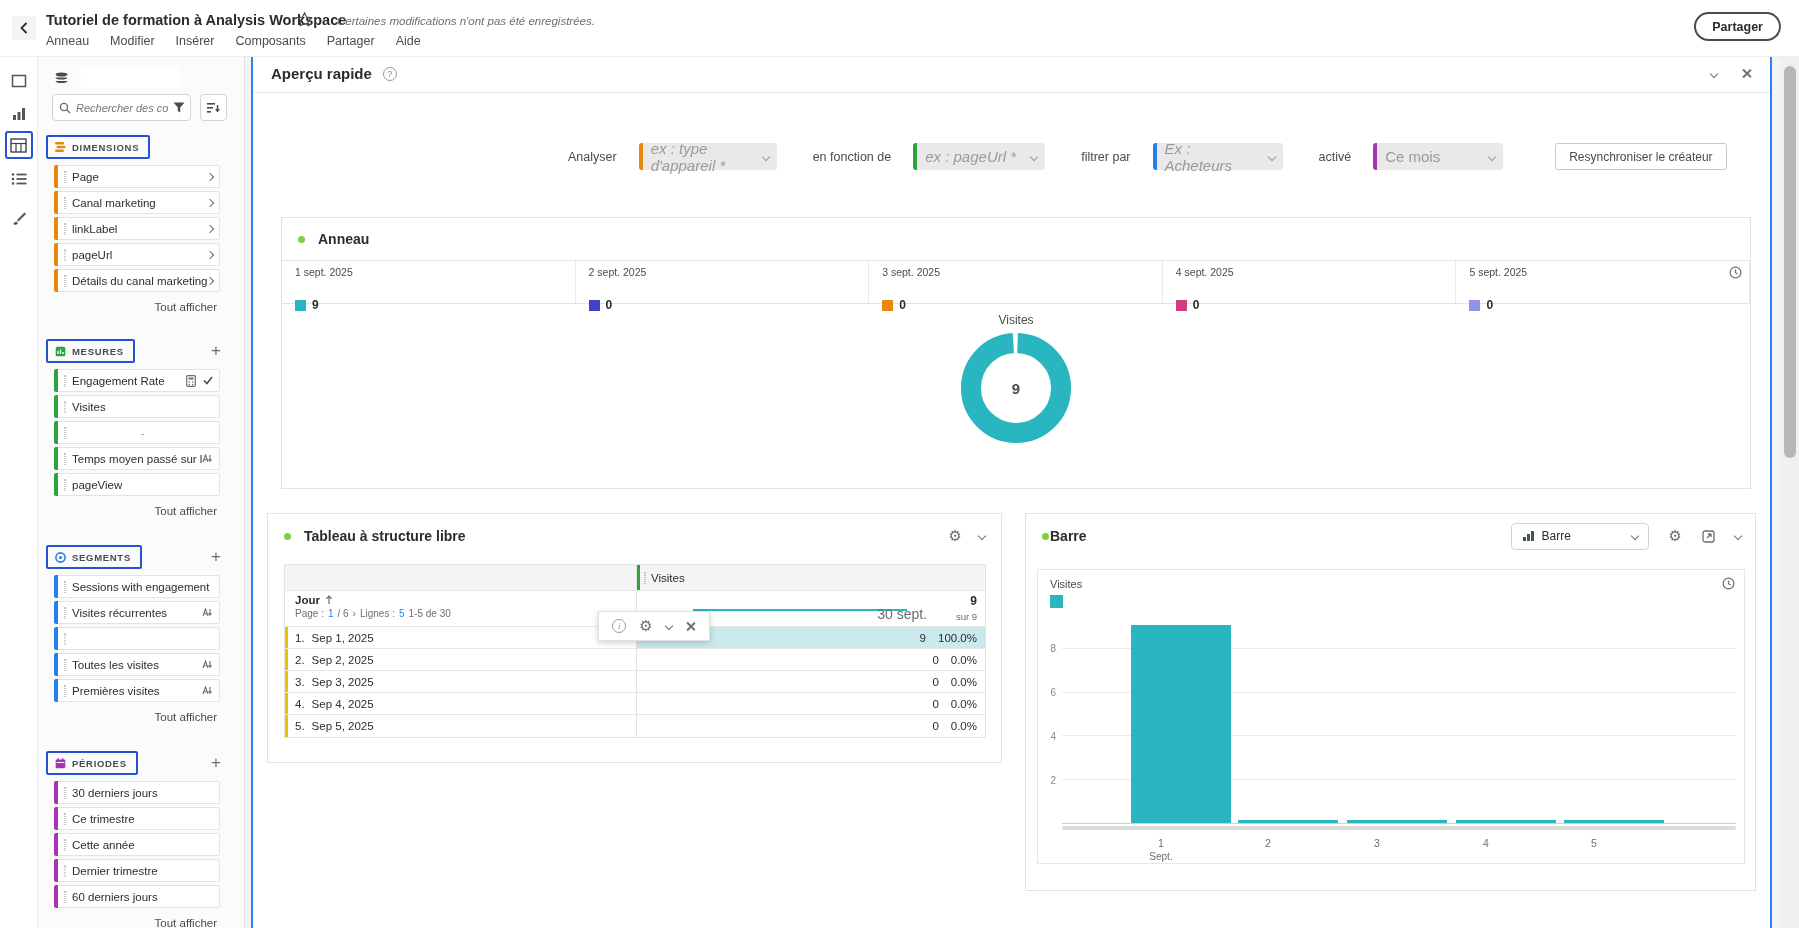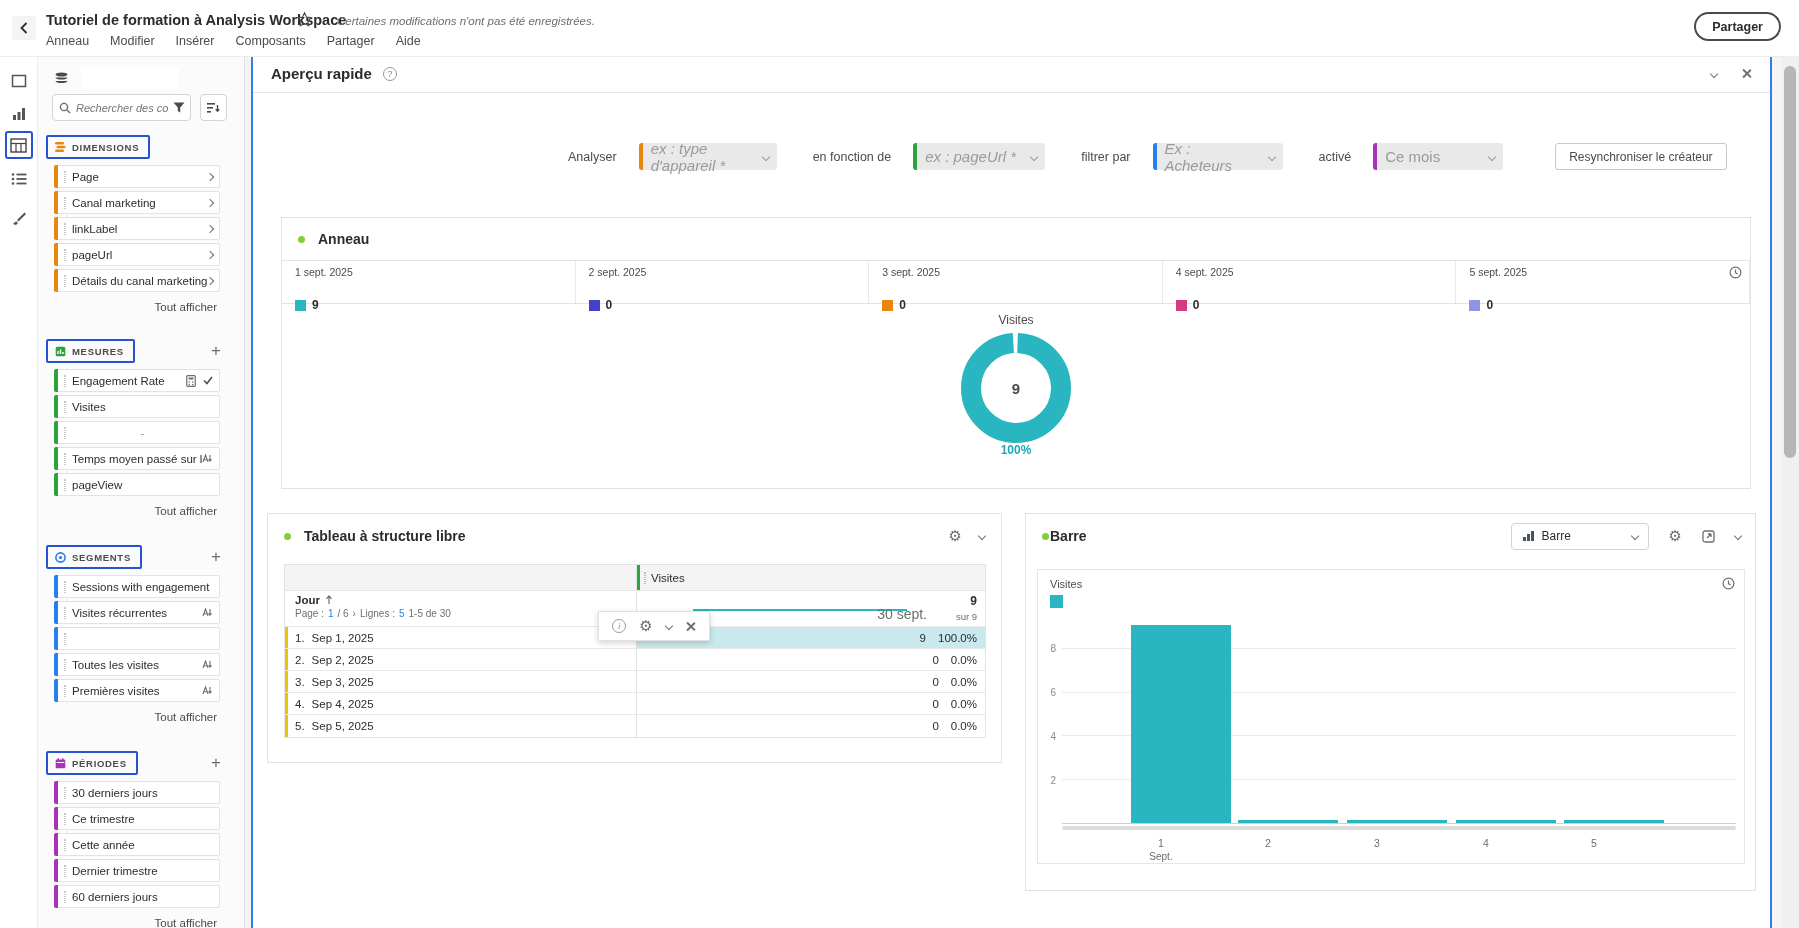--- a/index.html
+++ b/index.html
@@ -562,21 +562,20 @@
       </span>
     </div>
     <div id="donut-wrap">
       <div id="donut-metric">Visites</div>
       <div id="donut-svg-wrap">
         <svg width="118" height="118" viewBox="0 0 118 118">
           <circle cx="59" cy="59" r="45" fill="none" stroke="#29b6c0" stroke-width="20" stroke-dasharray="278 5" transform="rotate(-88 59 59)"></circle>
         </svg>
         <div id="donut-center">9</div>
       </div>
-      <div id="donut-pct">100%</div>
     </div>
   </div>
 
   <div id="ft-card">
     <div class="head">
       <span class="gdot"></span>
       <span class="card-title">Tableau à structure libre</span>
       <div class="right">
         <span class="gear">⚙</span>
         <span class="chv down"></span>

